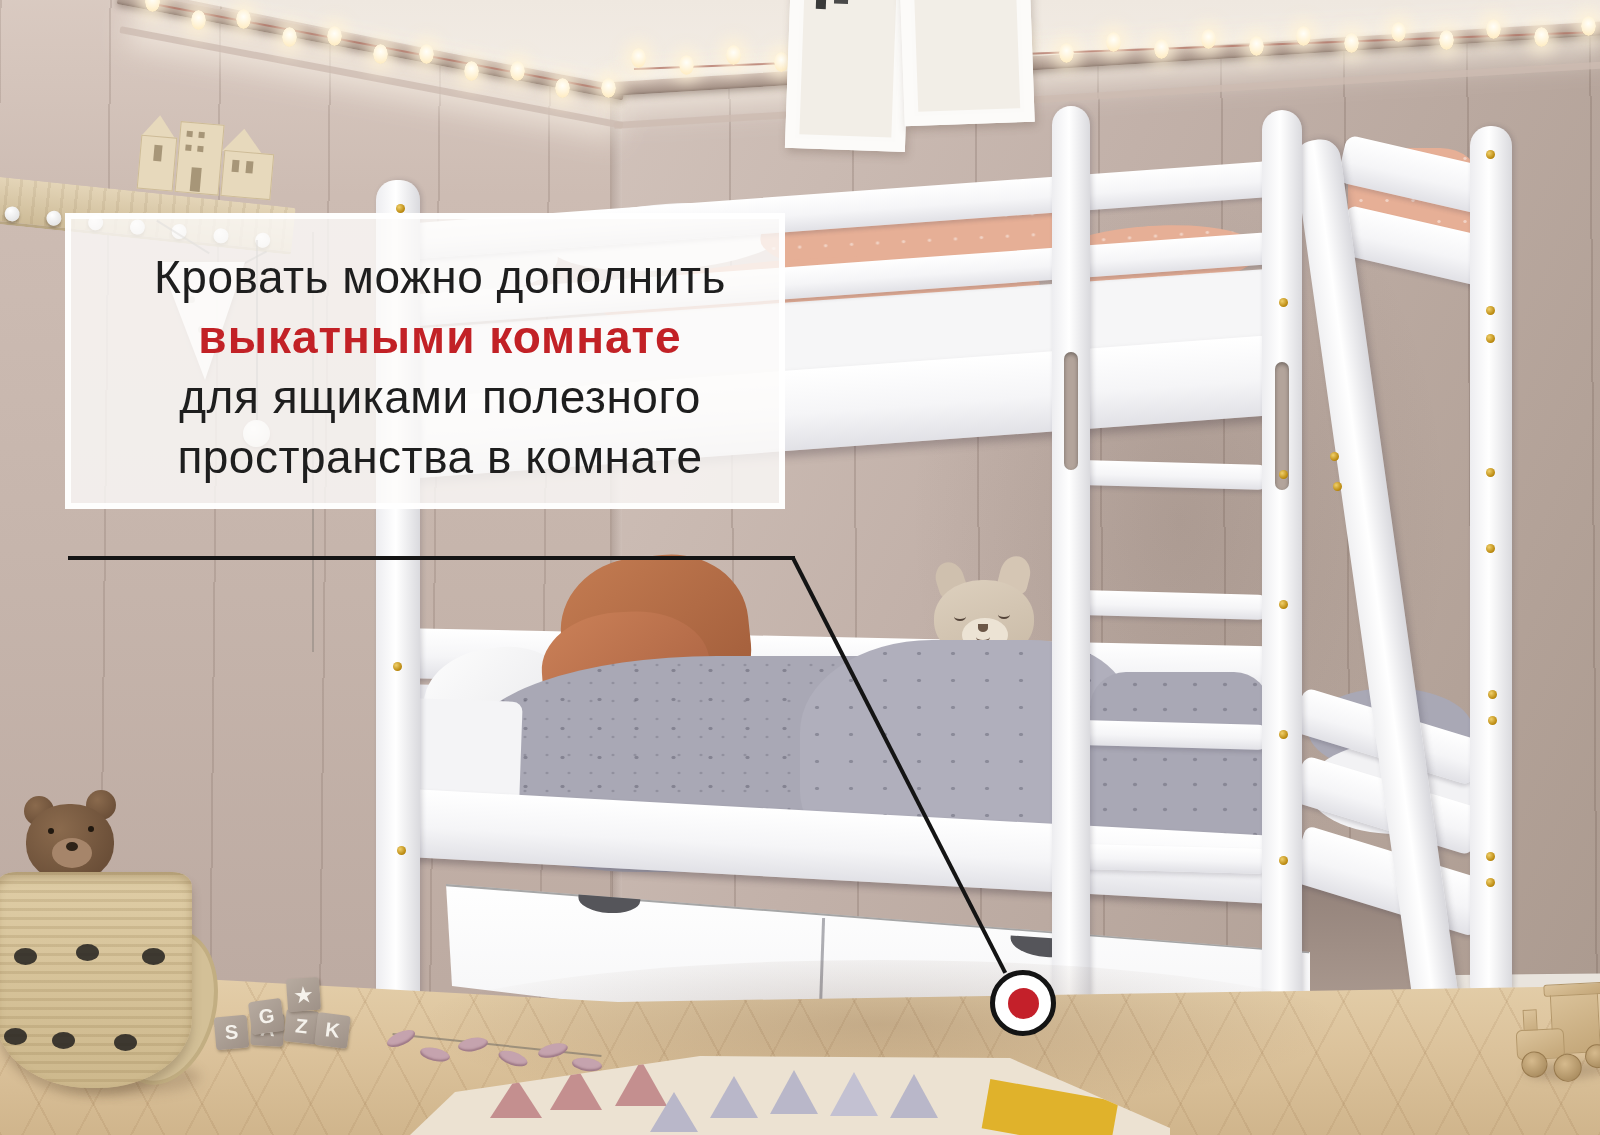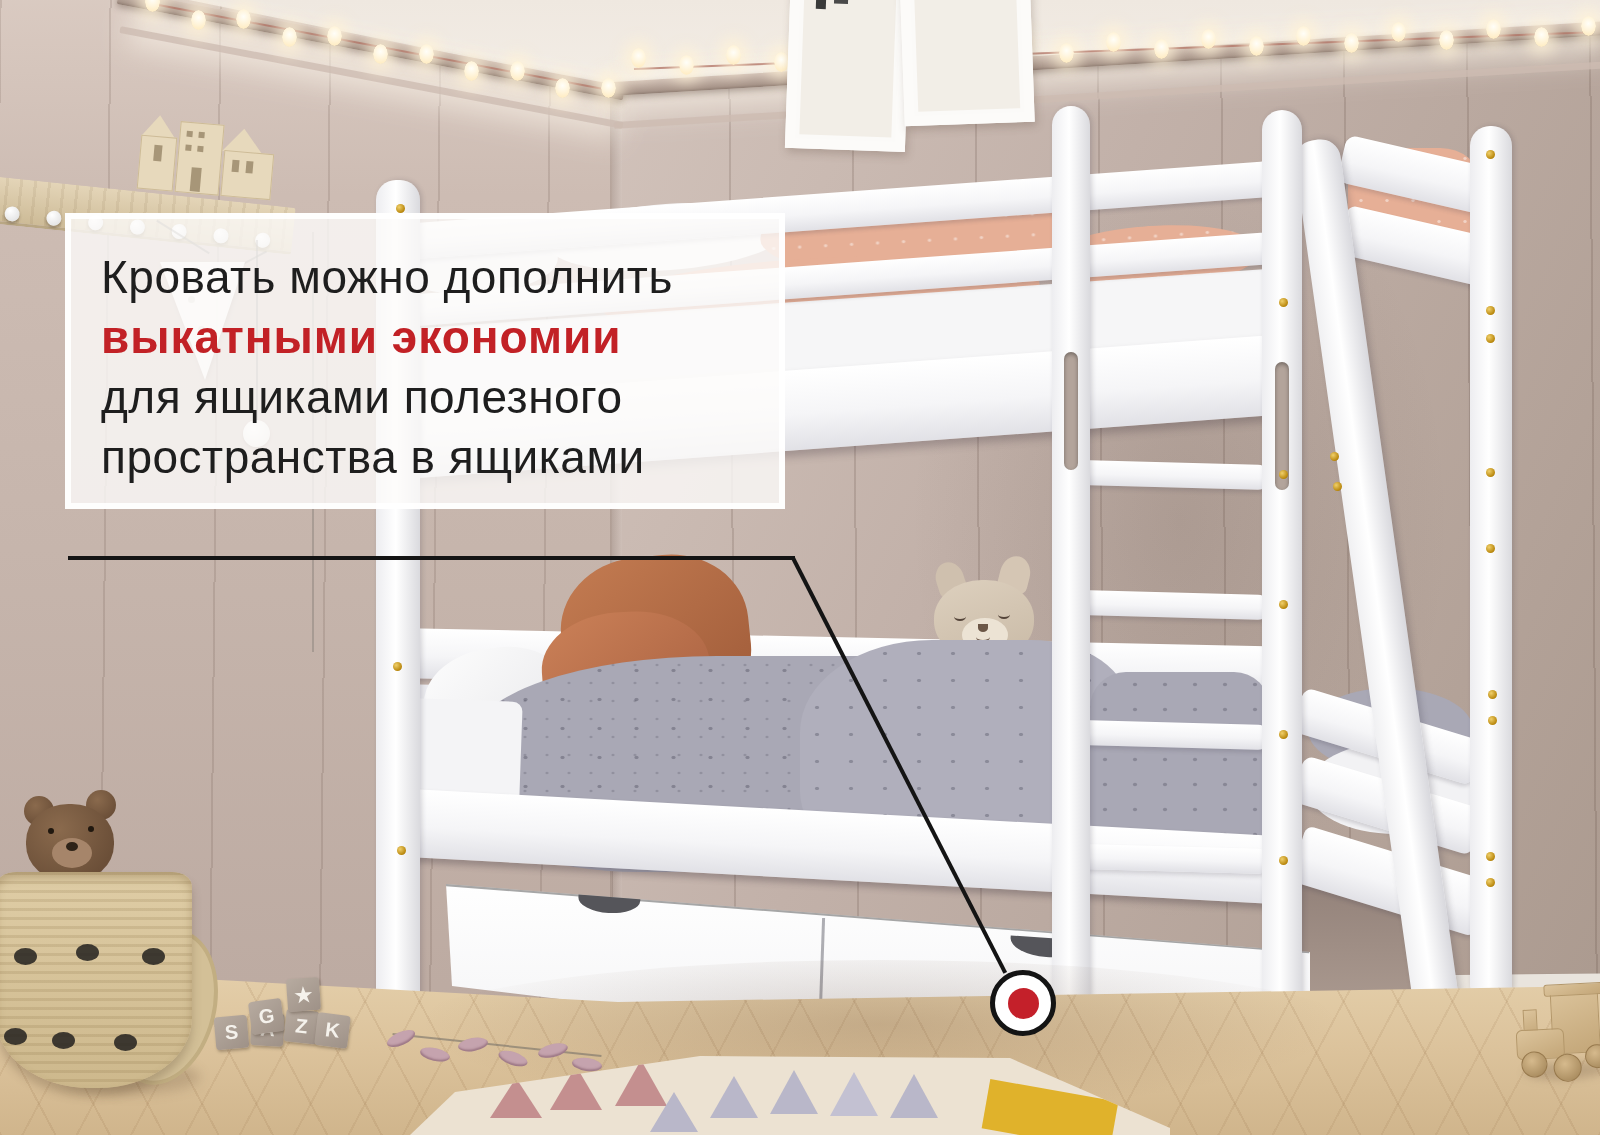--- a/index.html
+++ b/index.html
@@ -60,21 +60,21 @@
     background-image:radial-gradient(rgba(62,62,78,.35) 1.5px,transparent 2.6px),
                      radial-gradient(rgba(62,62,78,.22) 1px,transparent 2px);
     background-size:37px 29px,22px 18px;}
   .peach{background-color:#e6af96;background-image:radial-gradient(rgba(255,255,255,.45) 1.2px,transparent 2.2px);background-size:26px 21px;}
   #drawers{left:440px;top:880px;width:875px;height:215px;
     clip-path:polygon(6px 4px,870px 72px,870px 210px,12px 106px);
     background:linear-gradient(180deg,#ffffff 0%,#f7f7f8 55%,#e8e8eb 100%);}
   .handle{position:absolute;background:#55555a;border-radius:0 0 40px 40px / 0 0 18px 18px;}
   
   #overlay-box{left:65px;top:213px;width:720px;height:296px;
-    background:rgba(252,251,250,.80);border:6px solid rgba(255,255,255,.9);box-sizing:border-box;}
+    background:rgba(252,251,250,.80);border:6px solid rgba(255,255,255,.9);box-sizing:border-box;text-align:center;}
   .ann-line{font-size:46px;line-height:60px;letter-spacing:.5px;color:#1e1e1e;white-space:nowrap;}
   .ann-red{color:#c22126;font-weight:bold;letter-spacing:1px;}
   .callout{background:#141414;}
   #marker-ring{left:990px;top:970px;width:66px;height:66px;border:5px solid #141414;border-radius:50%;
     background:#ffffff;box-sizing:border-box;display:flex;align-items:center;justify-content:center;}
   #marker-dot{width:31px;height:31px;border-radius:50%;background:#c4202a;}
   
   #floor{left:0;top:940px;width:1600px;height:195px;
     clip-path:polygon(0 28px,618px 62px,1600px 46px,1600px 195px,0 195px);
     background:
@@ -386,19 +386,19 @@
 
   <div class="abs callout" style="left:68px;top:556px;width:727px;height:4px;"></div>
   <div class="abs callout" style="left:793px;top:556px;width:466px;height:4px;transform:rotate(62.9deg);transform-origin:0 50%;"></div>
   <div class="abs" id="marker-ring">
     <div id="marker-dot"></div>
   </div>
 
   <div class="abs" id="overlay-box">
     <div style="padding:28px 0 0 30px;">
       <div class="ann-line">Кровать можно дополнить</div>
-      <div class="ann-line ann-red">выкатными экономии</div>
+      <div class="ann-line ann-red">выкатными комнате</div>
       <div class="ann-line">для ящиками полезного</div>
-      <div class="ann-line">пространства в ящиками</div>
+      <div class="ann-line">пространства в комнате</div>
     </div>
   </div>
 
 </div>
 
 </body></html>

